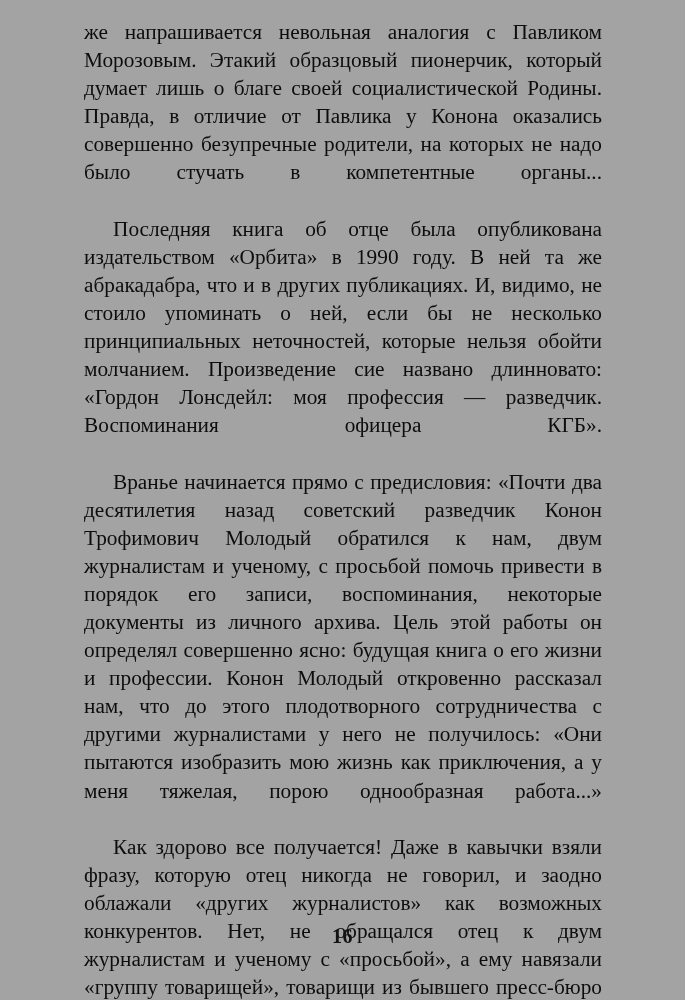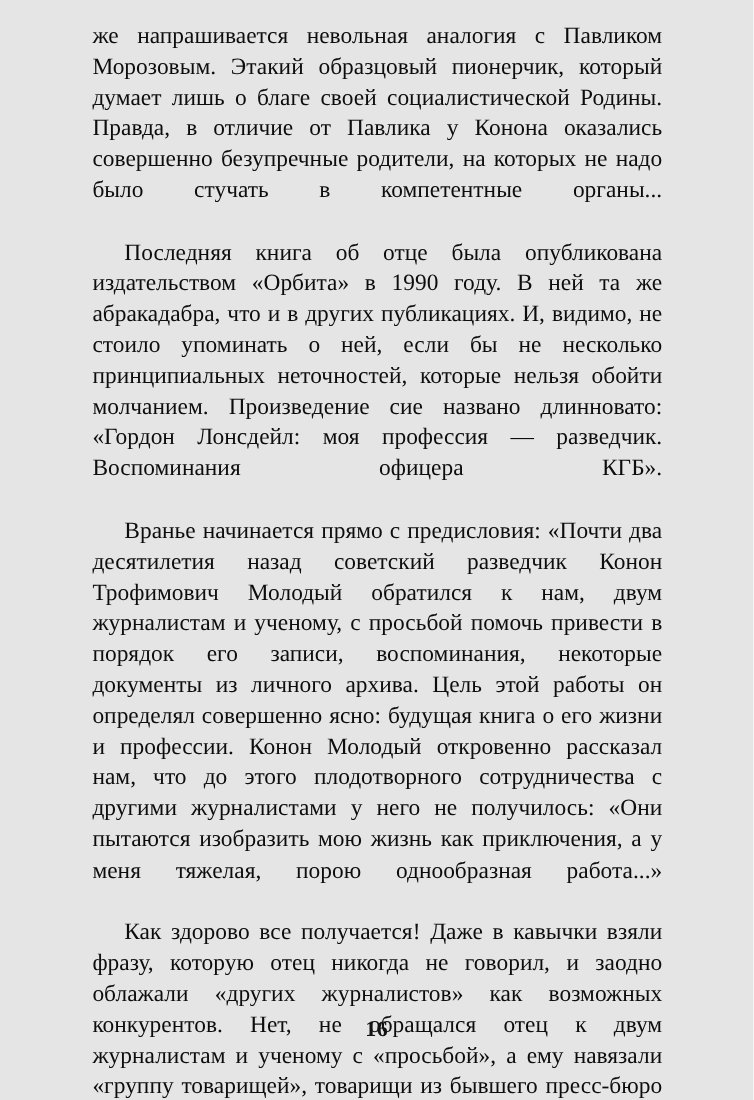--- a/index.html
+++ b/index.html
@@ -5,21 +5,21 @@
 <style>
   html, body {
     margin: 0;
     padding: 0;
     background: #ffffff;
   }
   .page {
     position: relative;
     width: 685px;
     height: 1000px;
-    background: #e5e5e5;
+    background: #a3a3a3;
     overflow: hidden;
     box-sizing: border-box;
   }
   .text-block {
     position: absolute;
     left: 84px;
     top: 18px;
     width: 518px;
     font-family: "Liberation Serif", "DejaVu Serif", serif;
     font-size: 21.3px;

